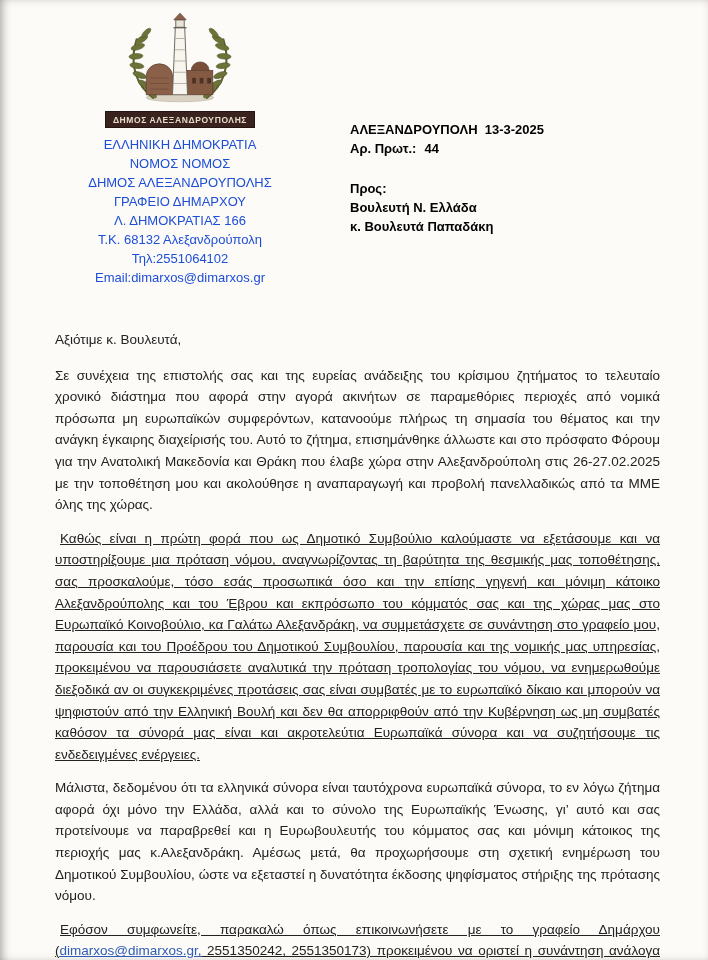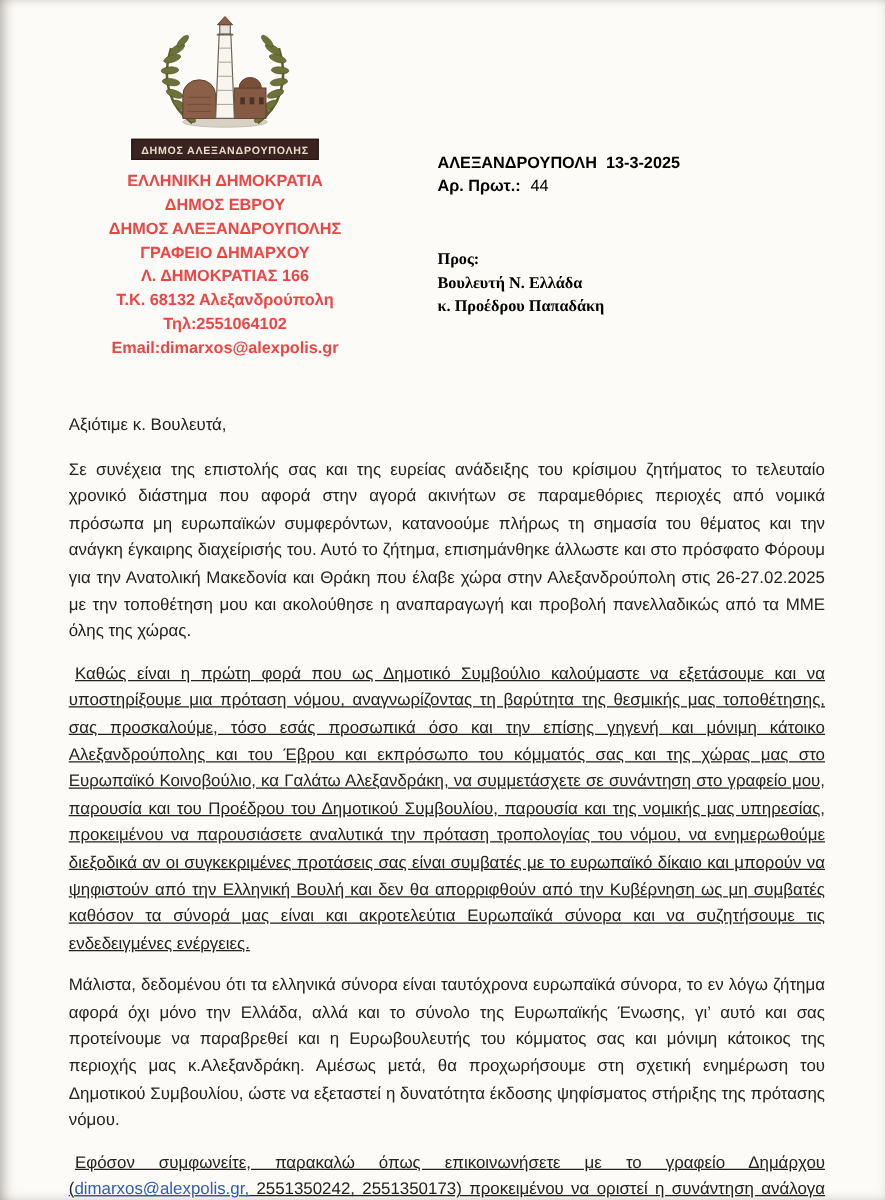--- a/index.html
+++ b/index.html
@@ -28,25 +28,25 @@
     margin: 1px auto 0;
     background: #3a231e;
     color: #e7dccb;
     font-size: 8.5px;
     font-weight: bold;
     letter-spacing: 0.6px;
     padding: 3px 7px 2px;
     white-space: nowrap;
     border: 1px solid #241510;
   }
-  .address { margin-top: 7px; font-size: 13px; font-weight: bold; line-height: 19px; color: #ef4444; }
+  .address { margin-top: 7px; font-size: 13px; font-weight: normal; line-height: 19px; color: #1d4ed8; }
   .header-right { margin-left: 45px; padding-top: 120px; font-size: 13px; font-weight: bold; line-height: 19px; color: #000000; }
   .city-date { white-space: pre-wrap; }
-  .protocol .proto-num { font-weight: normal; margin-left: 8px; }
-  .to-block { margin-top: 39px; font-family: Liberation Serif, serif; }
+  .protocol .proto-num { font-weight: bold; margin-left: 8px; }
+  .to-block { margin-top: 21px; }
   
   .letter-body { margin-top: 42px; }
   .letter-body p {
     margin: 0 0 12px;
     font-size: 13.5px;
     line-height: 21.6px;
     text-align: justify;
     color: #222;
   }
   .salutation { text-align: center; margin-bottom: 14px !important; }
@@ -110,44 +110,44 @@
             <rect x="75.5" y="8" width="9" height="8" fill="#e9e4d8" stroke="#6a6158" stroke-width="1"></rect>
             <polygon points="73.5,8 86.5,8 80,1" fill="#8a6049" stroke="#5e3f2f" stroke-width="0.8"></polygon>
             <path d="M73,16.5 h14" stroke="#6a6158" stroke-width="1.4" fill="none"></path>
           </g>
         </svg>
         <div class="emblem-banner">ΔΗΜΟΣ ΑΛΕΞΑΝΔΡΟΥΠΟΛΗΣ</div>
       </div>
 
       <div class="address">
         <div>ΕΛΛΗΝΙΚΗ ΔΗΜΟΚΡΑΤΙΑ</div>
-        <div>ΔΗΜΟΣ ΕΒΡΟΥ</div>
+        <div>ΝΟΜΟΣ ΝΟΜΟΣ</div>
         <div>ΔΗΜΟΣ ΑΛΕΞΑΝΔΡΟΥΠΟΛΗΣ</div>
         <div>ΓΡΑΦΕΙΟ  ΔΗΜΑΡΧΟΥ</div>
         <div>Λ. ΔΗΜΟΚΡΑΤΙΑΣ 166</div>
         <div>Τ.Κ. 68132 Αλεξανδρούπολη</div>
         <div>Τηλ:2551064102</div>
-        <div>Email:dimarxos@alexpolis.gr</div>
+        <div>Email:dimarxos@dimarxos.gr</div>
       </div>
     </div>
 
     <div class="header-right">
       <div class="city-date">ΑΛΕΞΑΝΔΡΟΥΠΟΛΗ  13-3-2025</div>
       <div class="protocol">
         <span>Αρ. Πρωτ.:</span><span class="proto-num">44</span>
       </div>
       <div class="to-block">
         <div>Προς:</div>
         <div>Βουλευτή Ν. Ελλάδα</div>
-        <div>κ. Προέδρου Παπαδάκη</div>
+        <div>κ. Βουλευτά Παπαδάκη</div>
       </div>
     </div>
   </header>
 
   <main class="letter-body">
     <p class="salutation">Αξιότιμε κ. Βουλευτά,</p>
     <p>Σε συνέχεια της επιστολής σας και της ευρείας ανάδειξης του κρίσιμου ζητήματος το τελευταίο χρονικό διάστημα που αφορά στην αγορά ακινήτων σε παραμεθόριες περιοχές από νομικά πρόσωπα μη ευρωπαϊκών συμφερόντων, κατανοούμε πλήρως τη σημασία του θέματος και την ανάγκη έγκαιρης διαχείρισής του. Αυτό το ζήτημα, επισημάνθηκε άλλωστε και στο πρόσφατο Φόρουμ για την Ανατολική Μακεδονία και Θράκη που έλαβε χώρα στην Αλεξανδρούπολη στις 26-27.02.2025 με την τοποθέτηση μου και ακολούθησε η αναπαραγωγή και προβολή πανελλαδικώς από τα ΜΜΕ όλης της χώρας.</p>
     <p class="indent-sm">Καθώς είναι η πρώτη φορά που ως Δημοτικό Συμβούλιο καλούμαστε να εξετάσουμε και να υποστηρίξουμε μια πρόταση νόμου, αναγνωρίζοντας τη βαρύτητα της θεσμικής μας τοποθέτησης, σας προσκαλούμε, τόσο εσάς προσωπικά όσο και την επίσης γηγενή και μόνιμη κάτοικο Αλεξανδρούπολης και του Έβρου και εκπρόσωπο του κόμματός σας και της χώρας μας στο Ευρωπαϊκό Κοινοβούλιο, κα Γαλάτω Αλεξανδράκη, να συμμετάσχετε σε συνάντηση στο γραφείο μου, παρουσία και του Προέδρου του Δημοτικού Συμβουλίου, παρουσία και της νομικής μας υπηρεσίας, προκειμένου να παρουσιάσετε αναλυτικά την πρόταση τροπολογίας του νόμου, να ενημερωθούμε διεξοδικά αν οι συγκεκριμένες προτάσεις σας είναι συμβατές με το ευρωπαϊκό δίκαιο και μπορούν να ψηφιστούν από την Ελληνική Βουλή και δεν θα απορριφθούν από την Κυβέρνηση ως μη συμβατές καθόσον τα σύνορά μας είναι και ακροτελεύτια Ευρωπαϊκά σύνορα και να συζητήσουμε τις ενδεδειγμένες ενέργειες.</p>
     <p>Μάλιστα, δεδομένου ότι τα ελληνικά σύνορα είναι ταυτόχρονα ευρωπαϊκά σύνορα, το εν λόγω ζήτημα αφορά όχι μόνο την Ελλάδα, αλλά και το σύνολο της Ευρωπαϊκής Ένωσης, γι’ αυτό και σας προτείνουμε να παραβρεθεί και η Ευρωβουλευτής του κόμματος σας και μόνιμη κάτοικος της περιοχής μας κ.Αλεξανδράκη. Αμέσως μετά, θα προχωρήσουμε στη σχετική ενημέρωση του Δημοτικού Συμβουλίου, ώστε να εξεταστεί η δυνατότητα έκδοσης ψηφίσματος στήριξης της πρότασης νόμου.</p>
-    <p class="indent-sm"><span>Εφόσον συμφωνείτε, παρακαλώ όπως επικοινωνήσετε με το γραφείο Δημάρχου (</span><a class="email-link">dimarxos@alexpolis.gr,</a><span> 2551350242, 2551350173) προκειμένου να οριστεί η συνάντηση ανάλογα με τη διαθεσιμότητα και των δυο σας.</span></p>
+    <p class="indent-sm"><span>Εφόσον συμφωνείτε, παρακαλώ όπως επικοινωνήσετε με το γραφείο Δημάρχου (</span><a class="email-link">dimarxos@dimarxos.gr,</a><span> 2551350242, 2551350173) προκειμένου να οριστεί η συνάντηση ανάλογα με τη διαθεσιμότητα και των δυο σας.</span></p>
   </main>
 
 </div>
 
 </body></html>

